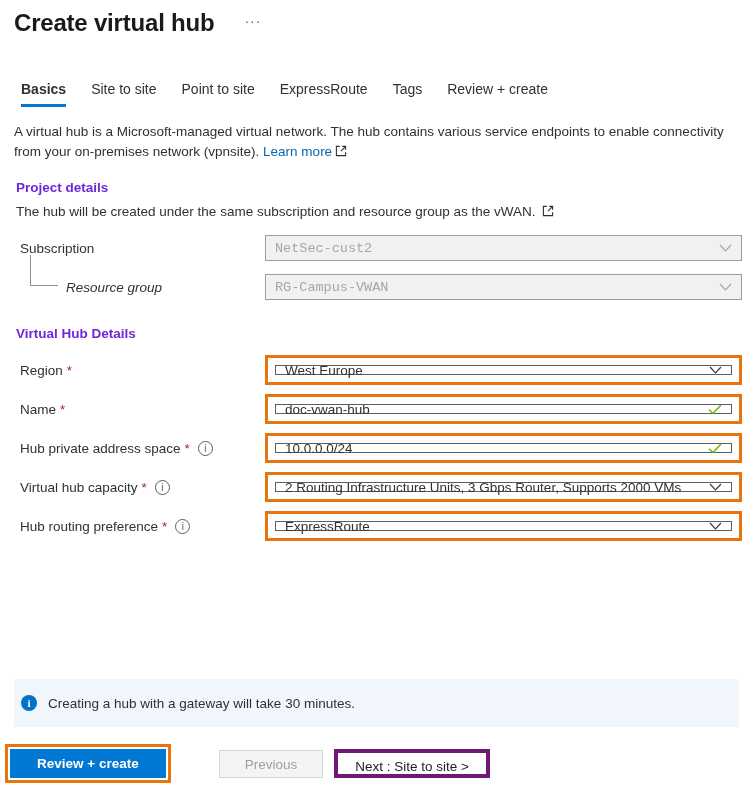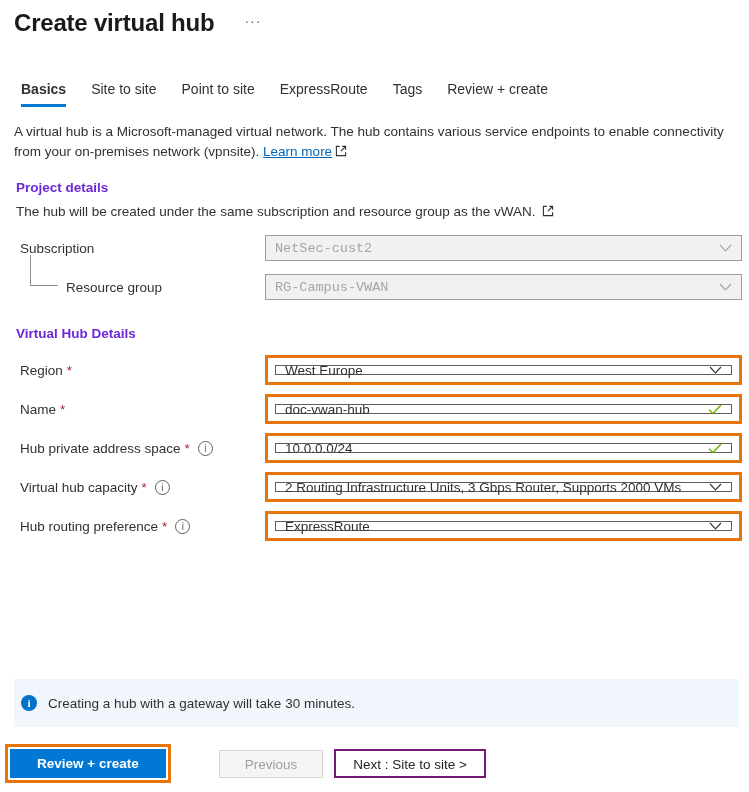--- a/index.html
+++ b/index.html
@@ -17,42 +17,42 @@
   .title-row h1 { font-size: 24px; font-weight: 700; color: #1b1a19; letter-spacing: -0.2px; }
   .more-dots { color: #605e5c; font-size: 14px; margin: 4px 0 0 30px; cursor: pointer; letter-spacing: 1px; }
 
   
   .tabs { display: flex; gap: 25px; margin: 44px 0 0 21px; font-size: 14px; }
   .tab { padding-bottom: 7px; border-bottom: 3px solid transparent; color: #323130; cursor: pointer; }
   .tab.active { font-weight: 700; border-bottom-color: #0078d4; }
 
   
   .intro { margin: 15px 10px 0 14px; font-size: 13.5px; line-height: 20px; color: #323130; }
-  .link { color: #0067b8; text-decoration: underline; cursor: pointer; }
+  .link { color: #0067b8; cursor: pointer; }
   .ext-icon { display: inline-block; vertical-align: -1px; margin-left: 3px; color: #323130; }
 
   
   .section-heading { margin: 17px 0 0 16px; font-size: 13.5px; font-weight: 700; color: #6d28d9; }
   .section-desc { margin: 9px 0 0 16px; font-size: 13.5px; color: #323130; }
 
   
   .form-row { display: flex; align-items: center; margin: 0 7px 0 20px; position: relative; }
   .form-row.sub-row { margin-top: 15px; height: 26px; }
   .form-row.rg-row { margin-top: 13px; height: 26px; }
   .form-row.hl-row { margin-top: 9px; height: 30px; }
   .form-row.first-hl { margin-top: 14px; }
   .label-col { width: 245px; flex: none; font-size: 13.5px; color: #323130; display: flex; align-items: center; }
   .field-col { flex: 1; display: flex; align-items: stretch; height: 100%; }
   .req { color: #a4262c; margin-left: 4px; }
   .info-icon {
     width: 15px; height: 15px; border: 1px solid #605e5c; border-radius: 50%;
     display: inline-flex; align-items: center; justify-content: center;
     font-size: 10px; color: #605e5c; margin-left: 8px; cursor: default; flex: none;
   }
-  .nested-label { margin-left: 46px; }
+  .nested-label { margin-left: 46px; font-style: italic; }
   .connector {
     position: absolute; left: 10px; top: -19px; width: 28px; height: 31px;
     border-left: 1px solid #919191; border-bottom: 1px solid #919191;
   }
 
   
   .control {
     flex: 1; display: flex; align-items: center; padding: 0 9px;
     font-size: 13.5px; background: #ffffff; position: relative;
   }
@@ -89,21 +89,21 @@
   button { font-family: "Liberation Sans", sans-serif; font-size: 13.5px; cursor: pointer; }
   .btn-primary {
     background: #0078d4; color: #ffffff; font-weight: 700; border: 1px solid #0078d4;
     padding: 6px 26px; height: 29px;
   }
   .btn-previous {
     margin-left: 48px; background: #f5f4f4; color: #a19f9d; border: 1px solid #d8d6d4;
     padding: 6px 25px; height: 28px; cursor: default;
   }
   .btn-next {
-    margin-left: 11px; background: #ffffff; color: #201f1e; border: 2px solid #701a75;
+    margin-left: 11px; background: #ffffff; color: #201f1e; border: 4px solid #701a75;
     padding: 6px 17px; height: 29px;
   }
 </style>
 </head>
 <body>
 
 <div class="title-row">
   <h1>Create virtual hub</h1>
   <span class="more-dots">···</span>
 </div>

